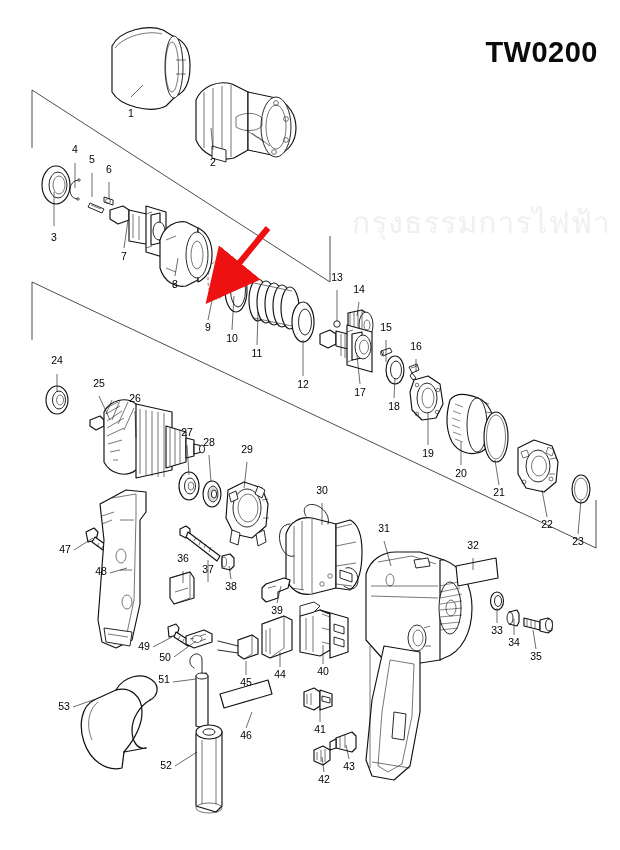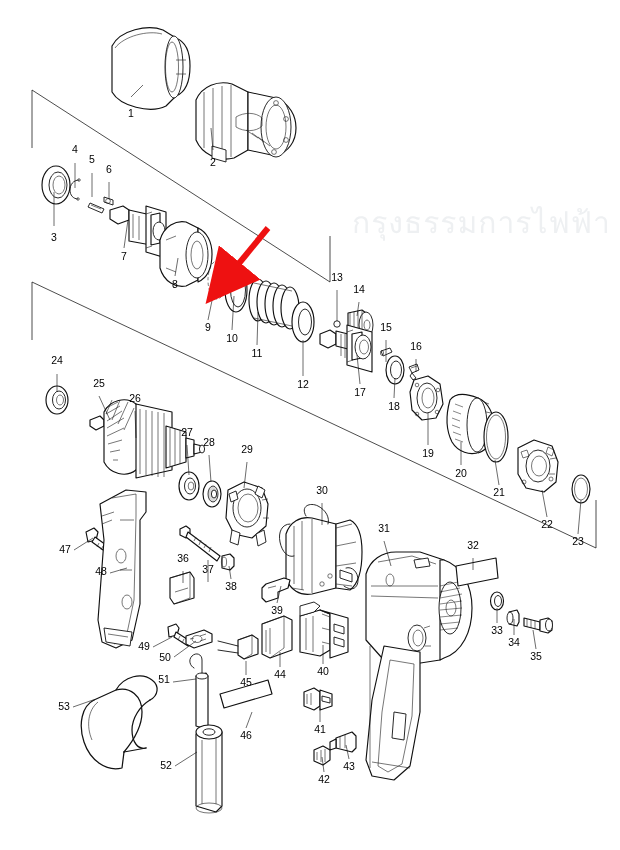--- a/index.html
+++ b/index.html
@@ -548,14 +548,15 @@
         <text x="164" y="683" class="num" text-anchor="middle">51</text>
         <text x="166" y="769" class="num" text-anchor="middle">52</text>
         <text x="64" y="710" class="num" text-anchor="middle">53</text>
       </g>
 
     <g>
       <line id="arrow-shaft" x1="268" y1="228" x2="236" y2="267" stroke="#ee1111" stroke-width="6" stroke-linecap="butt" marker-end="url(#redhead)"></line>
     </g>
   </svg>
 
+  <div id="model-title">TW0200</div>
 
 </div>
 
 </body></html>

